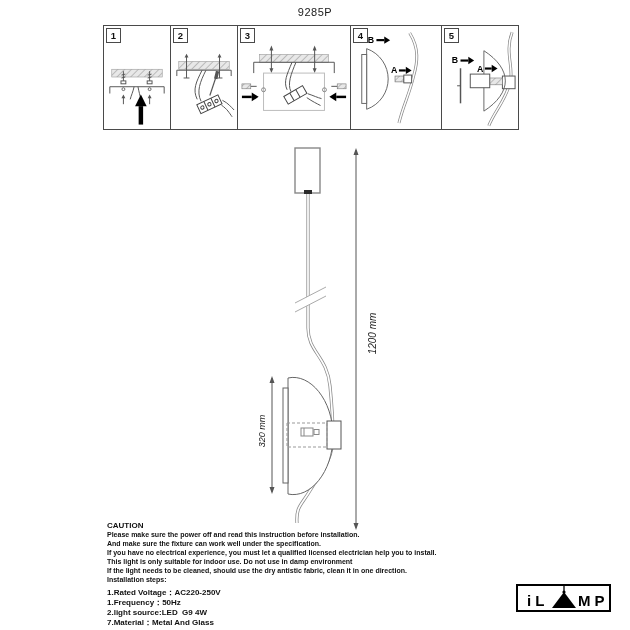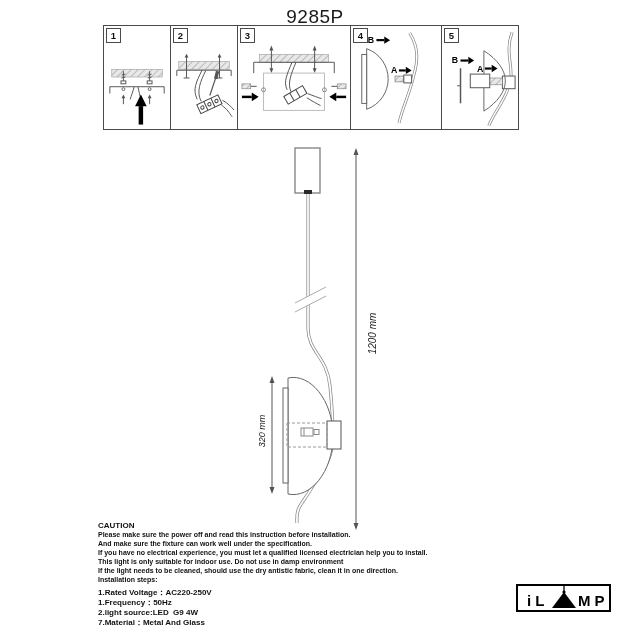--- a/index.html
+++ b/index.html
@@ -1,32 +1,32 @@
 <!DOCTYPE html>
 <html><head>
 <meta charset="utf-8">
 <style>
   html,body{margin:0;padding:0;background:#fff;}
   .page{position:relative;width:630px;height:630px;background:#ffffff;overflow:hidden;
         font-family:"Liberation Sans", sans-serif;color:#111;}
   .title{position:absolute;top:6px;left:0;width:100%;text-align:center;
-         font-size:19px;letter-spacing:.5px;color:#1a1a1a;}
+         font-size:11px;letter-spacing:.5px;color:#1a1a1a;}
   .steps-row{position:absolute;left:103px;top:25px;height:105px;display:flex;}
   .step{position:relative;height:103px;border:1px solid #4a4a4a;background:#fff;box-sizing:content-box;}
   .step + .step{margin-left:-1px;}
   .step svg{position:absolute;left:0;top:0;width:100%;height:100%;}
   .step-num{position:absolute;top:2px;left:2px;width:13px;height:13px;border:1px solid #4a4a4a;
             background:#fff;font-size:9.5px;font-weight:bold;display:flex;align-items:center;
             justify-content:center;z-index:2;}
   .diagram{position:absolute;left:240px;top:140px;width:160px;height:395px;}
   .diagram svg{position:absolute;left:0;top:0;}
   .dim{position:absolute;font-style:italic;color:#222;text-align:center;}
   .dim-1200{left:342px;top:328px;width:60px;font-size:10px;transform:rotate(-90deg);}
   .dim-320{left:237px;top:426px;width:50px;font-size:9px;transform:rotate(-90deg);}
-  .caution{position:absolute;left:98px;top:521px;width:420px;}
+  .caution{position:absolute;left:107px;top:521px;width:420px;}
   .caution-h{font-size:8px;font-weight:bold;line-height:9px;}
   .c-line{font-size:7px;font-weight:bold;line-height:9px;white-space:pre;}
   .specs{margin-top:4px;}
   .spec{font-size:8px;font-weight:bold;line-height:10px;white-space:pre;}
   .logo{position:absolute;left:516px;top:584px;width:95px;height:28px;}
 </style>
 </head>
 <body>
 
 <svg width="0" height="0" style="position:absolute">

